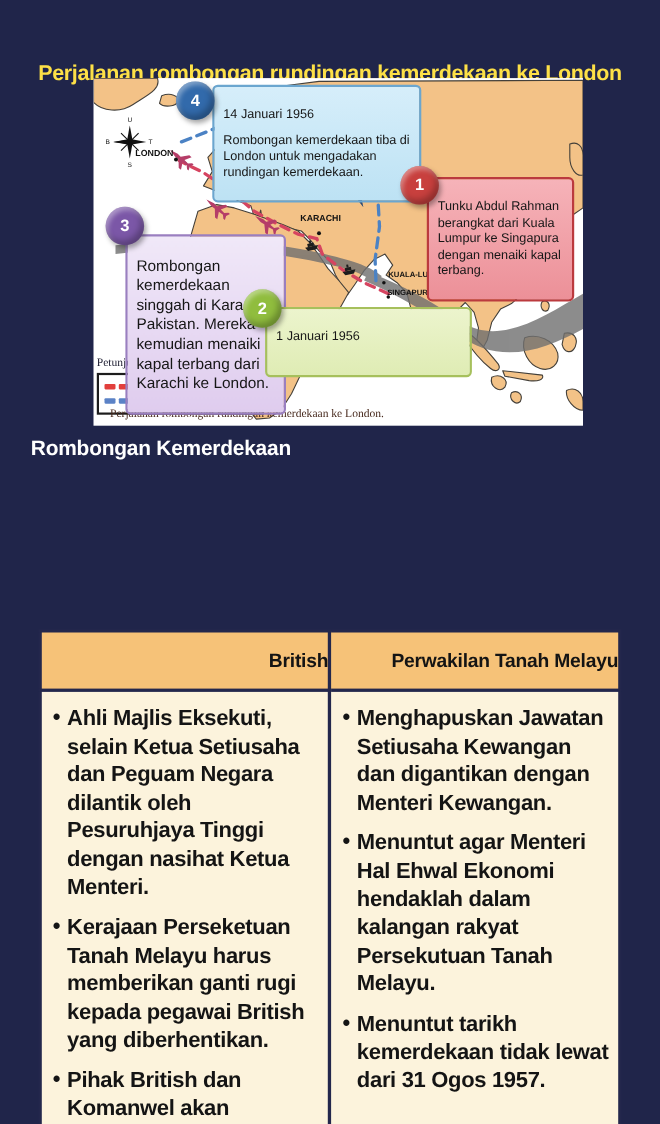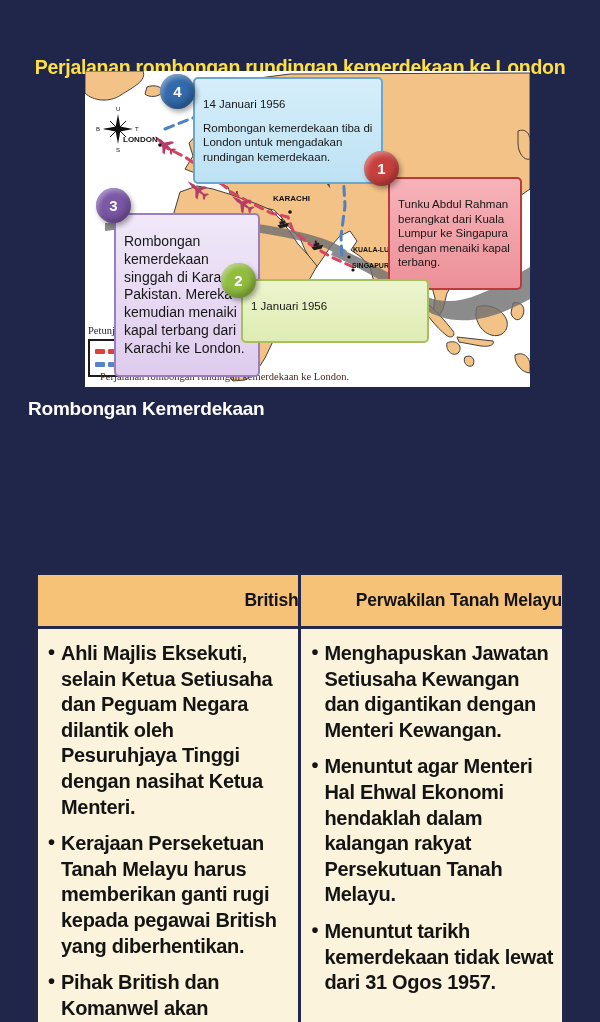--- a/index.html
+++ b/index.html
@@ -30,21 +30,21 @@
   }
   .nc-1 { background:#c8403e; left:279px; top:80px; }
   .nc-2 { background:#90bd3e; left:136px; top:192px; }
   .nc-3 { background:#7b57a7; left:11px;  top:117px; }
   .nc-4 { background:#326aab; left:75px;  top:3px;  }
   .co-box {
     position:absolute; z-index:4; border-radius:5px;
     padding:18px 8px; font-size:11.5px; line-height:1.27; color:#161616;
   }
   .co-date { margin-bottom:9px; }
-  .box-1 { left:303px; top:90px;  width:134px; background:linear-gradient(#f6b3b9,#ec9098); border:2px solid #bb3a3e;margin-top:16px; }
+  .box-1 { left:303px; top:90px;  width:134px; background:linear-gradient(#f6b3b9,#ec9098); border:2px solid #bb3a3e; }
   .box-2 { left:156px; top:208px; width:188px; background:linear-gradient(#ecf4cd,#dfecb4); border:2px solid #a6c05c; }
   .box-3 { left:0px;   top:142px; width:146px; background:linear-gradient(#f0e8f8,#dfccee); border:2px solid #9a7fc0; font-size:14px;margin-left:29px; }
   .box-4 { left:108px; top:6px;   width:190px; background:linear-gradient(#d6eefa,#bde2f4); border:2px solid #6ba6cf; }
   .legend-block { position:absolute; left:3px; top:254px; z-index:2; }
   .legend-title { font-family:Liberation Serif, serif; font-size:10.5px; color:#1c1c30; margin-bottom:3px; }
   .legend-box { width:152px; border:2px solid #1c1c1c; background:#fff; padding:4px 5px; }
   .legend-row { display:flex; align-items:center; height:13px; }
   .swatch { display:flex; gap:3px; margin-right:7px; }
   .swatch i { display:block; width:10px; height:5px; border-radius:1px; }
   .sw-red i { background:#e23f3c; }

